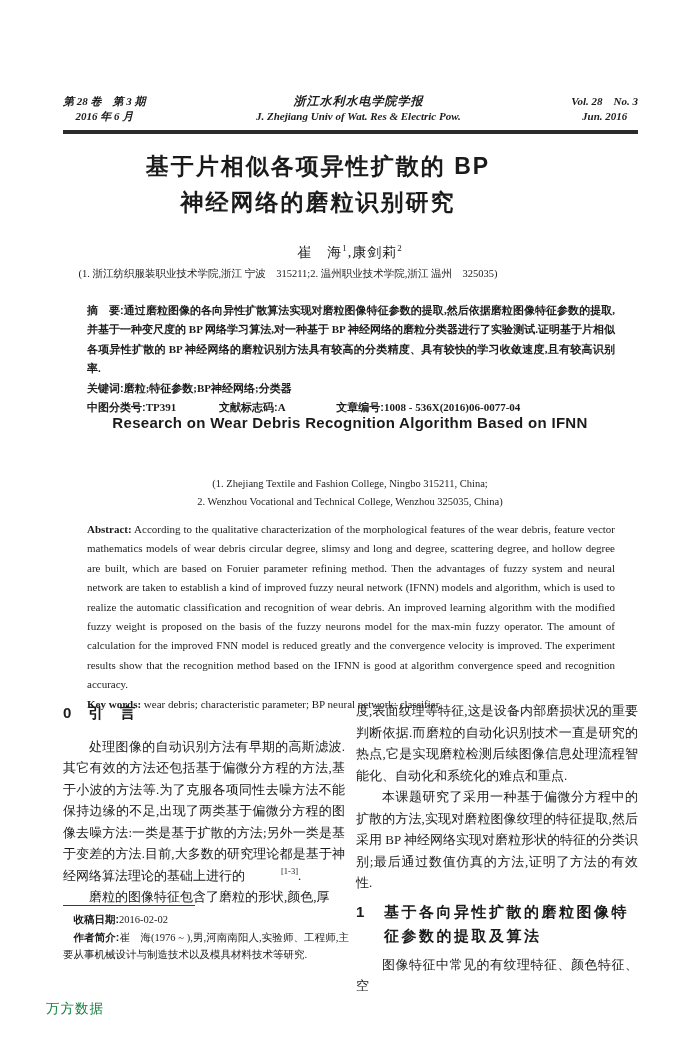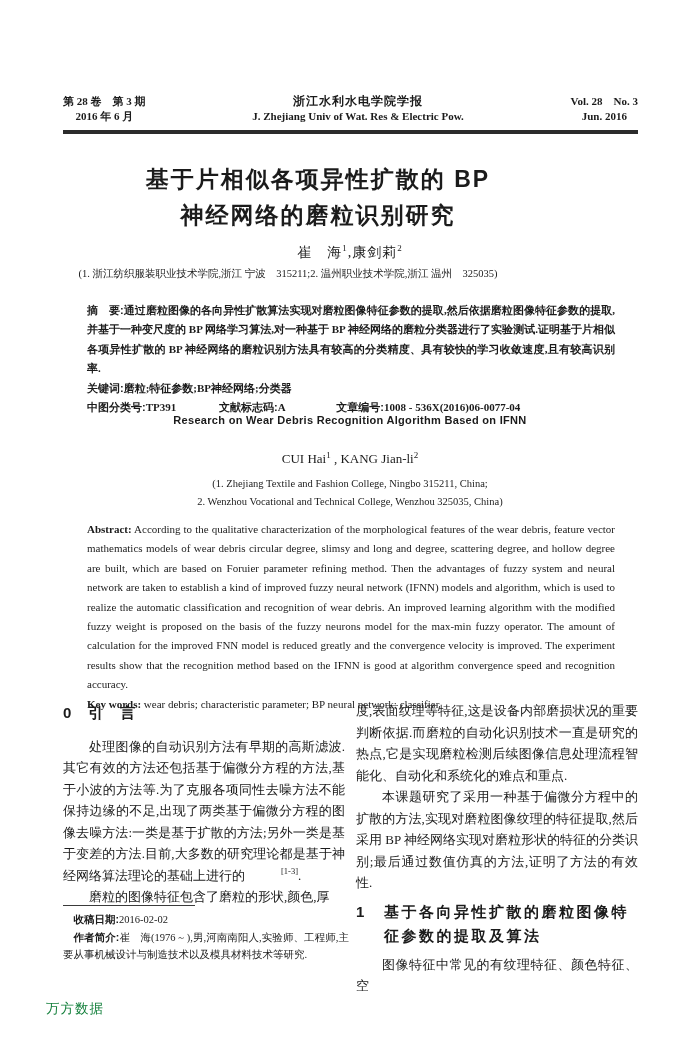--- a/index.html
+++ b/index.html
@@ -6,33 +6,33 @@
   html,body { background:#e8e8e8; }
   .page {
     position:relative; width:700px; height:1050px; margin:0 auto;
     background:#ffffff; color:#1b1b1b; overflow:hidden;
     font-family:"Liberation Serif","DejaVu Serif",serif;
   }
   
   .header {
     position:absolute; top:94px; left:63px; width:575px;
     display:flex; justify-content:space-between; align-items:center;
-    font-size:11px; line-height:15px; font-weight:bold;
+    font-size:11px; line-height:15px; font-weight:bold;font-style:italic;
   }
   .h-left, .h-right { text-align:center; white-space:nowrap; }
   .h-center { text-align:center; }
   .h-center .h-cn { font-size:12px; letter-spacing:1px; }
   .h-center .h-en { font-weight:bold; font-size:11px; }
   .double-rule {
     position:absolute; top:130px; left:63px; width:575px; height:2px;
     border-top:2px solid #2b2b2b; border-bottom:2px solid #2b2b2b;
   }
   
   .cn-title {
-    position:absolute; top:161px; left:0; width:636px; text-align:center;
+    position:absolute; top:148px; left:0; width:636px; text-align:center;
     font-family:"Liberation Sans","DejaVu Sans",sans-serif;
     font-size:23px; font-weight:bold; line-height:36px; letter-spacing:2px;
   }
   .cn-authors {
     position:absolute; top:243px; left:0; width:700px; text-align:center;
     font-size:14px; letter-spacing:1px;
   }
   .cn-authors sup, .en-authors sup { font-size:9px; }
   .cn-affil {
     position:absolute; top:267px; left:0; width:576px; text-align:center;
@@ -44,21 +44,21 @@
     font-size:11px; line-height:19.4px; font-weight:bold; text-align:justify;
   }
   .cn-abs .lbl { font-family:"Liberation Sans","DejaVu Sans",sans-serif; }
   .clc-line { margin-top:0; white-space:nowrap; }
   .clc-line .seg1 { margin-right:40px; }
   .clc-line .seg2 { margin-right:48px; }
   
   .en-title {
     position:absolute; top:414px; left:0; width:700px; text-align:center;
     font-family:"Liberation Sans","DejaVu Sans",sans-serif;
-    font-size:11px; font-weight:bold; letter-spacing:0.3px;
+    font-size:15px; font-weight:bold; letter-spacing:0.3px;
   }
   .en-authors {
     position:absolute; top:450px; left:0; width:700px; text-align:center;
     font-size:13px;
   }
   .en-affil {
     position:absolute; top:475px; left:0; width:700px; text-align:center;
     font-size:10.5px; line-height:17.5px;
   }
   .en-abs {
@@ -138,23 +138,20 @@
     <div><span class="lbl">摘　要:</span><span>通过磨粒图像的各向异性扩散算法实现对磨粒图像特征参数的提取,然后依据磨粒图像特征参数的提取,并基于一种变尺度的 BP 网络学习算法,对一种基于 BP 神经网络的磨粒分类器进行了实验测试.证明基于片相似各项异性扩散的 BP 神经网络的磨粒识别方法具有较高的分类精度、具有较快的学习收敛速度,且有较高识别率.</span></div>
     <div><span class="lbl">关键词:</span><span>磨粒;特征参数;BP神经网络;分类器</span></div>
     <div class="clc-line">
       <span class="seg1"><span class="lbl">中图分类号:</span><span>TP391</span></span>
       <span class="seg2"><span class="lbl">文献标志码:</span><span>A</span></span>
       <span><span class="lbl">文章编号:</span><span>1008 - 536X(2016)06-0077-04</span></span>
     </div>
   </div>
 
   <div class="en-title">Research on Wear Debris Recognition Algorithm Based on IFNN</div>
-  <div class="en-authors">
-    <span>CUI Hai</span><sup>1</sup><span> , </span><span>KANG Jian-li</span><sup>2</sup>
-  </div>
   <div class="en-affil">
     <div>(1. Zhejiang Textile and Fashion College, Ningbo 315211, China;</div>
     <div>2. Wenzhou Vocational and Technical College, Wenzhou 325035, China)</div>
   </div>
 
   <div class="en-abs">
     <div><span class="lbl">Abstract:</span> <span>According to the qualitative characterization of the morphological features of the wear debris, feature vector mathematics models of wear debris circular degree, slimsy and long and degree, scattering degree, and hollow degree are built, which are based on Foruier parameter refining method. Then the advantages of fuzzy system and neural network are taken to establish a kind of improved fuzzy neural network (IFNN) models and algorithm, which is used to realize the automatic classification and recognition of wear debris. An improved learning algorithm with the modified fuzzy weight is proposed on the basis of the fuzzy neurons model for the max-min fuzzy operator. The amount of calculation for the improved FNN model is reduced greatly and the convergence velocity is improved. The experiment results show that the recognition method based on the IFNN is good at algorithm convergence speed and recognition accuracy.</span></div>
     <div><span class="lbl">Key words:</span> <span>wear debris; characteristic parameter; BP neural network; classifier</span></div>
   </div>
 

